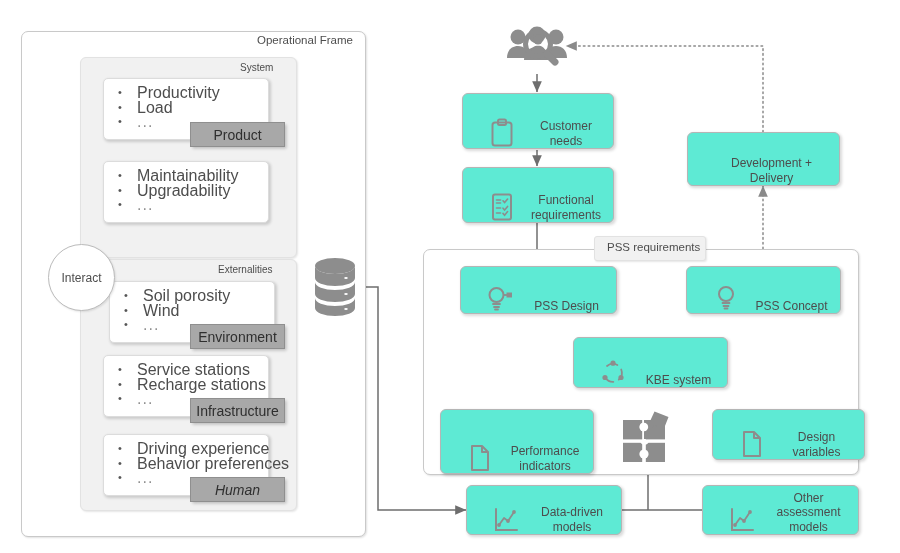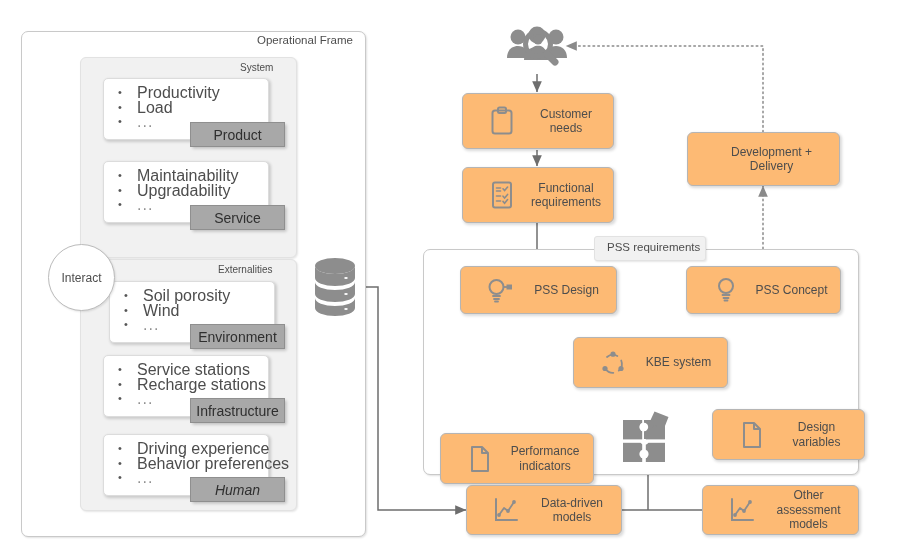--- a/index.html
+++ b/index.html
@@ -47,23 +47,23 @@
   .tag{
     position:absolute;background:#a8a8a8;border:1px solid #8f8f8f;
     color:#2f2f2f;font-size:14px;
     display:flex;align-items:center;justify-content:center;
     box-shadow:1.5px 1.5px 3px rgba(0,0,0,.22);
     box-sizing:border-box;white-space:nowrap;
   }
 
   
   .box{
-    position:absolute;background:#fdba74;border:1px solid #b5b5b5;border-radius:6px;
+    position:absolute;background:#5eead4;border:1px solid #b5b5b5;border-radius:6px;
     box-shadow:1.5px 1.5px 3px rgba(0,0,0,.15);
-    box-sizing:border-box;display:flex;align-items:center;padding-left:16px;
+    box-sizing:border-box;display:flex;align-items:flex-end;padding-left:16px;
   }
   .box .bx-label{
     flex:1;text-align:center;font-size:12px;line-height:14.5px;color:#4d4d4d;
     padding:0 6px;
   }
   .box .bx-icon{
     width:34px;min-width:34px;display:flex;align-items:center;justify-content:center;
     margin-left:6px;
   }
 
@@ -145,21 +145,20 @@
   </div>
   <div class="tag" style="left:190px;top:122px;width:95px;height:25px;">Product</div>
 
   <div class="card" style="left:103px;top:161px;width:166px;height:62px;">
     <ul>
       <li>Maintainability</li>
       <li>Upgradability</li>
       <li class="ellipsis">...</li>
     </ul>
   </div>
-  <div class="tag" style="left:190px;top:205px;width:95px;height:25px;">Service</div>
 
   <div class="panel" style="left:80px;top:259px;width:215px;height:250px;"></div>
   <div class="panel-title" style="left:218px;top:264px;">Externalities</div>
 
   <div class="card" style="left:109px;top:281px;width:166px;height:62px;">
     <ul>
       <li>Soil porosity</li>
       <li>Wind</li>
       <li class="ellipsis">...</li>
     </ul>
@@ -294,21 +293,21 @@
       <svg width="30" height="30" viewBox="0 0 30 30">
         <path d="M9,9 a9,9 0 1 1 -1.5,12" fill="none" stroke="#8d8d8d" stroke-width="1.8" stroke-linecap="round" stroke-dasharray="11 6"></path>
         <circle cx="15" cy="6.2" r="2.6" fill="#8d8d8d"></circle>
         <circle cx="7" cy="20.5" r="2.6" fill="#8d8d8d"></circle>
         <circle cx="23" cy="20.5" r="2.6" fill="#8d8d8d"></circle>
       </svg>
     </span>
     <span class="bx-label">KBE system</span>
   </div>
 
-  <div class="box" style="left:440px;top:409px;width:154px;height:51px;margin-top:24px;">
+  <div class="box" style="left:440px;top:409px;width:154px;height:65px;">
     <span class="bx-icon">
       <svg width="24" height="30" viewBox="0 0 24 30">
         <path d="M4,3 h10 l6,6 v18 h-16 z" fill="none" stroke="#8d8d8d" stroke-width="2" stroke-linejoin="round"></path>
         <path d="M14,3 v6 h6" fill="none" stroke="#8d8d8d" stroke-width="2" stroke-linejoin="round"></path>
       </svg>
     </span>
     <span class="bx-label">
       <span>Performance</span><br>
       <span>indicators</span>
     </span>

